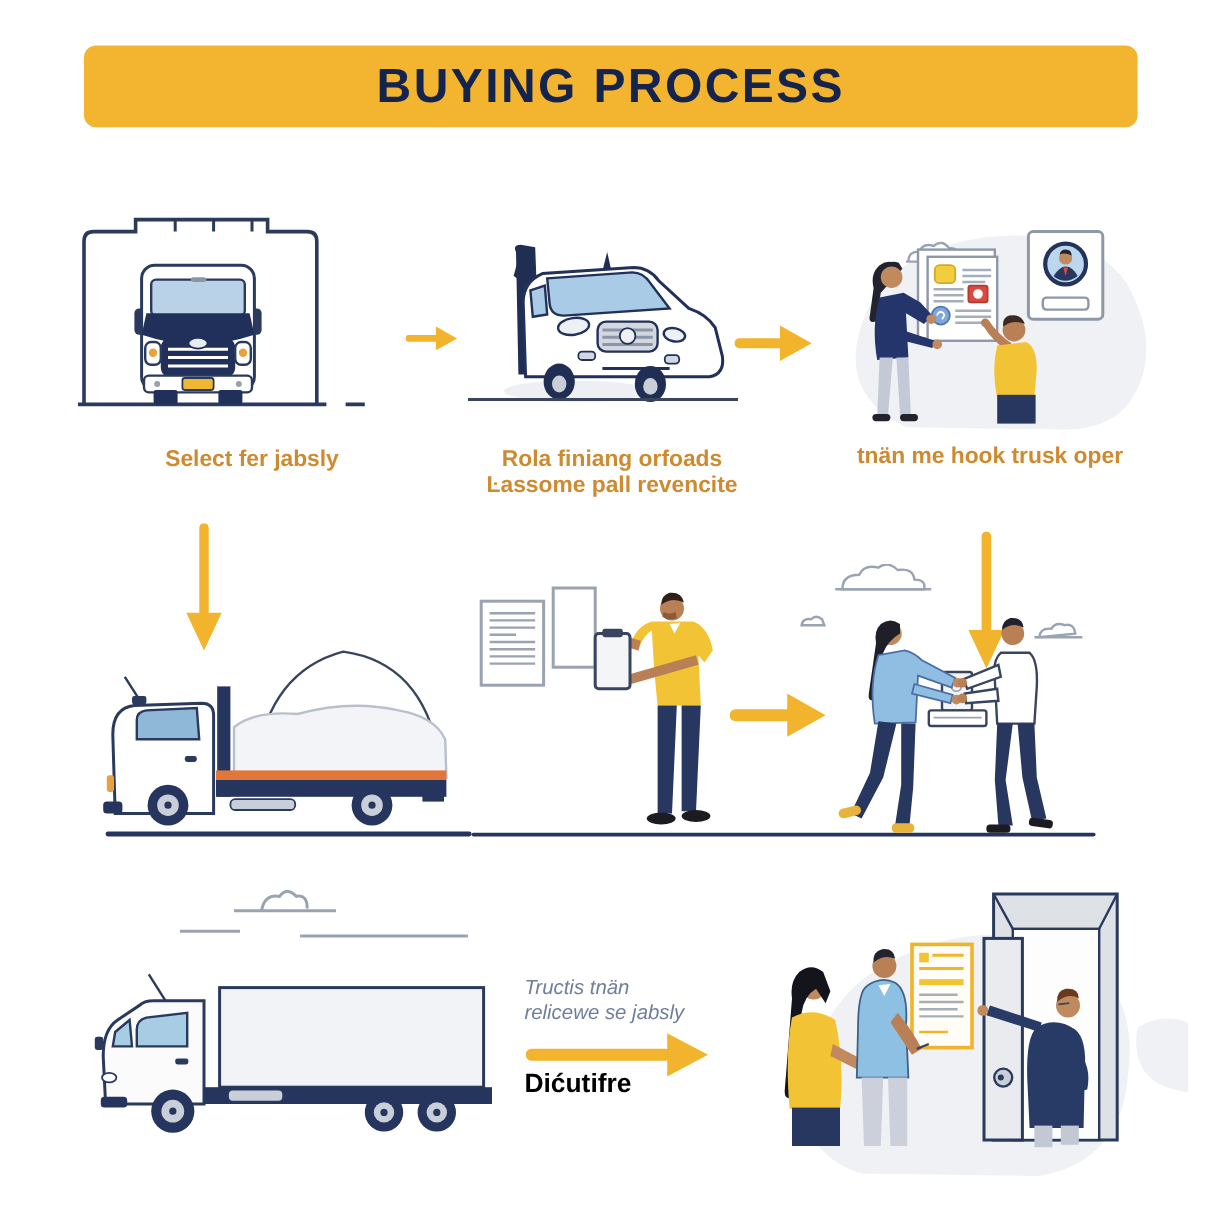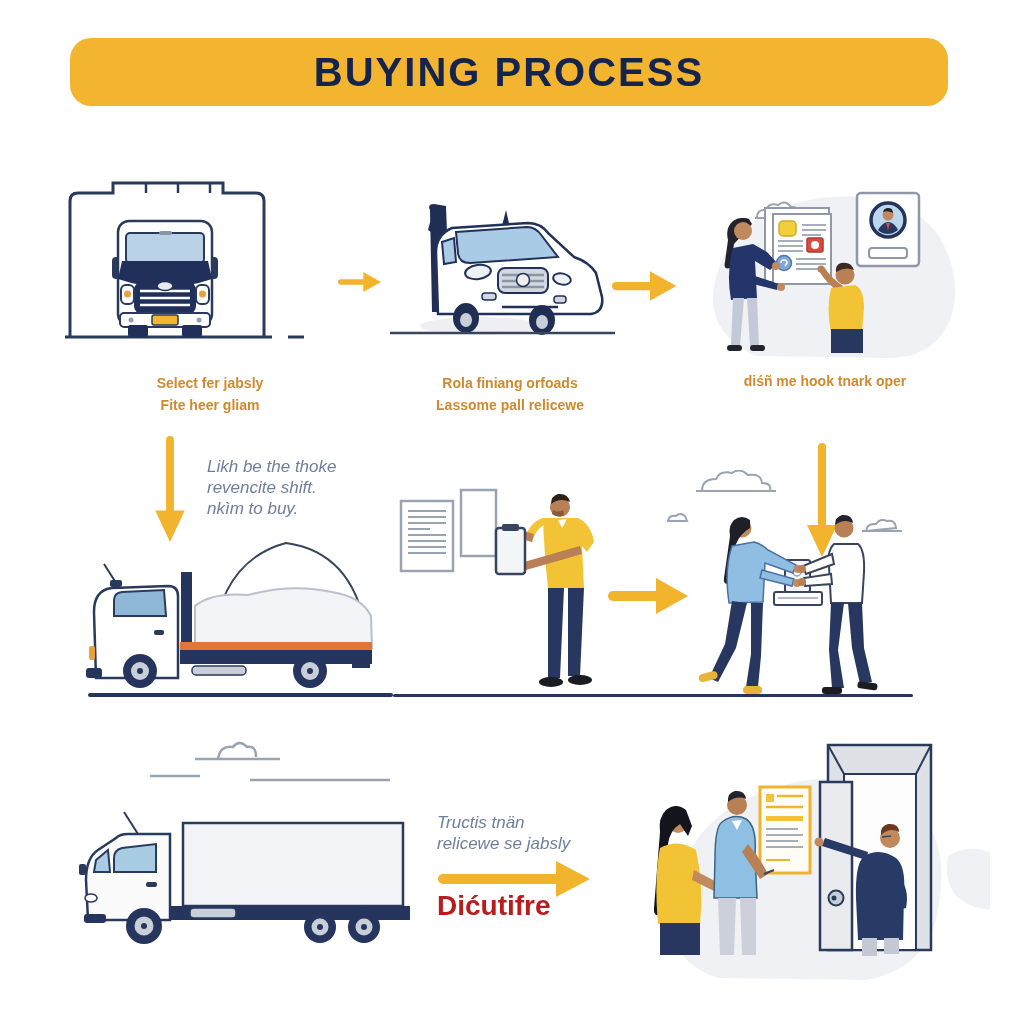--- a/index.html
+++ b/index.html
@@ -1,26 +1,26 @@
 <!DOCTYPE html>
 <html><head>
 <meta charset="utf-8">
 <style>
   html,body{margin:0;padding:0;background:#ffffff;}
   #canvas{position:relative;width:1024px;height:1024px;background:#ffffff;overflow:hidden;
           font-family:"Liberation Sans",sans-serif;}
   .abs{position:absolute;}
   
-  .banner{left:70px;top:38px;width:878px;height:68px;background:#F3B52F;border-radius:21px;
+  .banner{left:70px;top:38px;width:878px;height:68px;background:#F3B52F;border-radius:10px;
           display:flex;align-items:center;justify-content:center;}
   .banner h1{margin:0;font-size:40px;font-weight:800;letter-spacing:2px;color:#15244C;}
   
-  .caption{color:#CE8A2F;font-weight:700;font-size:14px;line-height:22px;text-align:center;}
+  .caption{color:#CE8A2F;font-weight:700;font-size:19px;line-height:22px;text-align:center;}
   .note{color:#6F7E9B;font-style:italic;font-size:17px;line-height:21px;text-align:left;}
-  .biglabel{color:#b91c1c;font-weight:800;font-size:28px;}
+  .biglabel{color:#000000;font-weight:800;font-size:22px;}
   .groundline{background:#25355E;border-radius:2px;}
   svg{display:block;}
 </style>
 </head>
 <body>
 
 <div id="canvas">
 
   <div class="abs banner">
     <h1>BUYING PROCESS</h1>
@@ -137,40 +137,34 @@
     <circle cx="233" cy="52" r="17" fill="#BBD7EE" stroke="#23335C" stroke-width="3.5"></circle>
     <circle cx="233" cy="47" r="5.5" fill="#C08A5E"></circle>
     <path d="M228,44 Q229,40 233,40 Q238,40 238,45 Q233,42 228,44 Z" fill="#23232E"></path>
     <path d="M223,62 Q228,54 233,54 Q239,54 243,62 Q238,66 233,66 Q227,66 223,62 Z" fill="#27375F"></path>
     <path d="M231,55 L233,62 L235,55 Z" fill="#D84B40"></path>
     <rect x="214" y="80" width="38" height="10" rx="3" fill="#ffffff" stroke="#8F98A8" stroke-width="2"></rect>
   </svg>
 
   <div class="abs caption" style="left:60px;top:372px;width:300px">
     <div>Select fer jabsly</div>
-    <div>Fite heer gliam</div>
   </div>
   <div class="abs caption" style="left:370px;top:372px;width:280px">
     <div>Rola finiang orfoads</div>
-    <div>Ŀassome pall relicewe</div>
+    <div>Ŀassome pall revencite</div>
   </div>
   <div class="abs caption" style="left:680px;top:370px;width:290px">
-    <div>diśñ me hook tnark oper</div>
+    <div>tnän me hook trusk oper</div>
   </div>
 
   <svg class="abs" style="left:148px;top:436px" width="44" height="108" viewBox="0 0 40 110">
     <rect x="16" y="0" width="8" height="80" rx="4" fill="#F2B42D"></rect>
     <polygon points="5,76 35,76 20,108" fill="#F2B42D"></polygon>
   </svg>
 
-  <div class="abs note" style="left:207px;top:456px;width:170px">
-    <div>Likh be the thoke</div>
-    <div>revencite shift.</div>
-    <div>nkìm to buy.</div>
-  </div>
 
   <svg class="abs" style="left:800px;top:443px" width="44" height="116" viewBox="0 0 40 116">
     <rect x="16" y="0" width="8" height="86" rx="4" fill="#F2B42D"></rect>
     <polygon points="5,82 35,82 20,114" fill="#F2B42D"></polygon>
   </svg>
 
   <svg class="abs" style="left:60px;top:530px" width="335" height="172" viewBox="0 0 335 172">
     <path d="M152,114 Q162,30 226,13 Q292,22 306,100" fill="none" stroke="#39455E" stroke-width="2"></path>
     <path d="M135,118 L135,76 Q152,62 188,65 Q232,53 272,62 Q302,67 311,86 L312,118 Z" fill="#F2F4F7" stroke="#B9C0CC" stroke-width="2"></path>
     <line x1="58" y1="56" x2="44" y2="34" stroke="#2A3A5C" stroke-width="2"></line>

